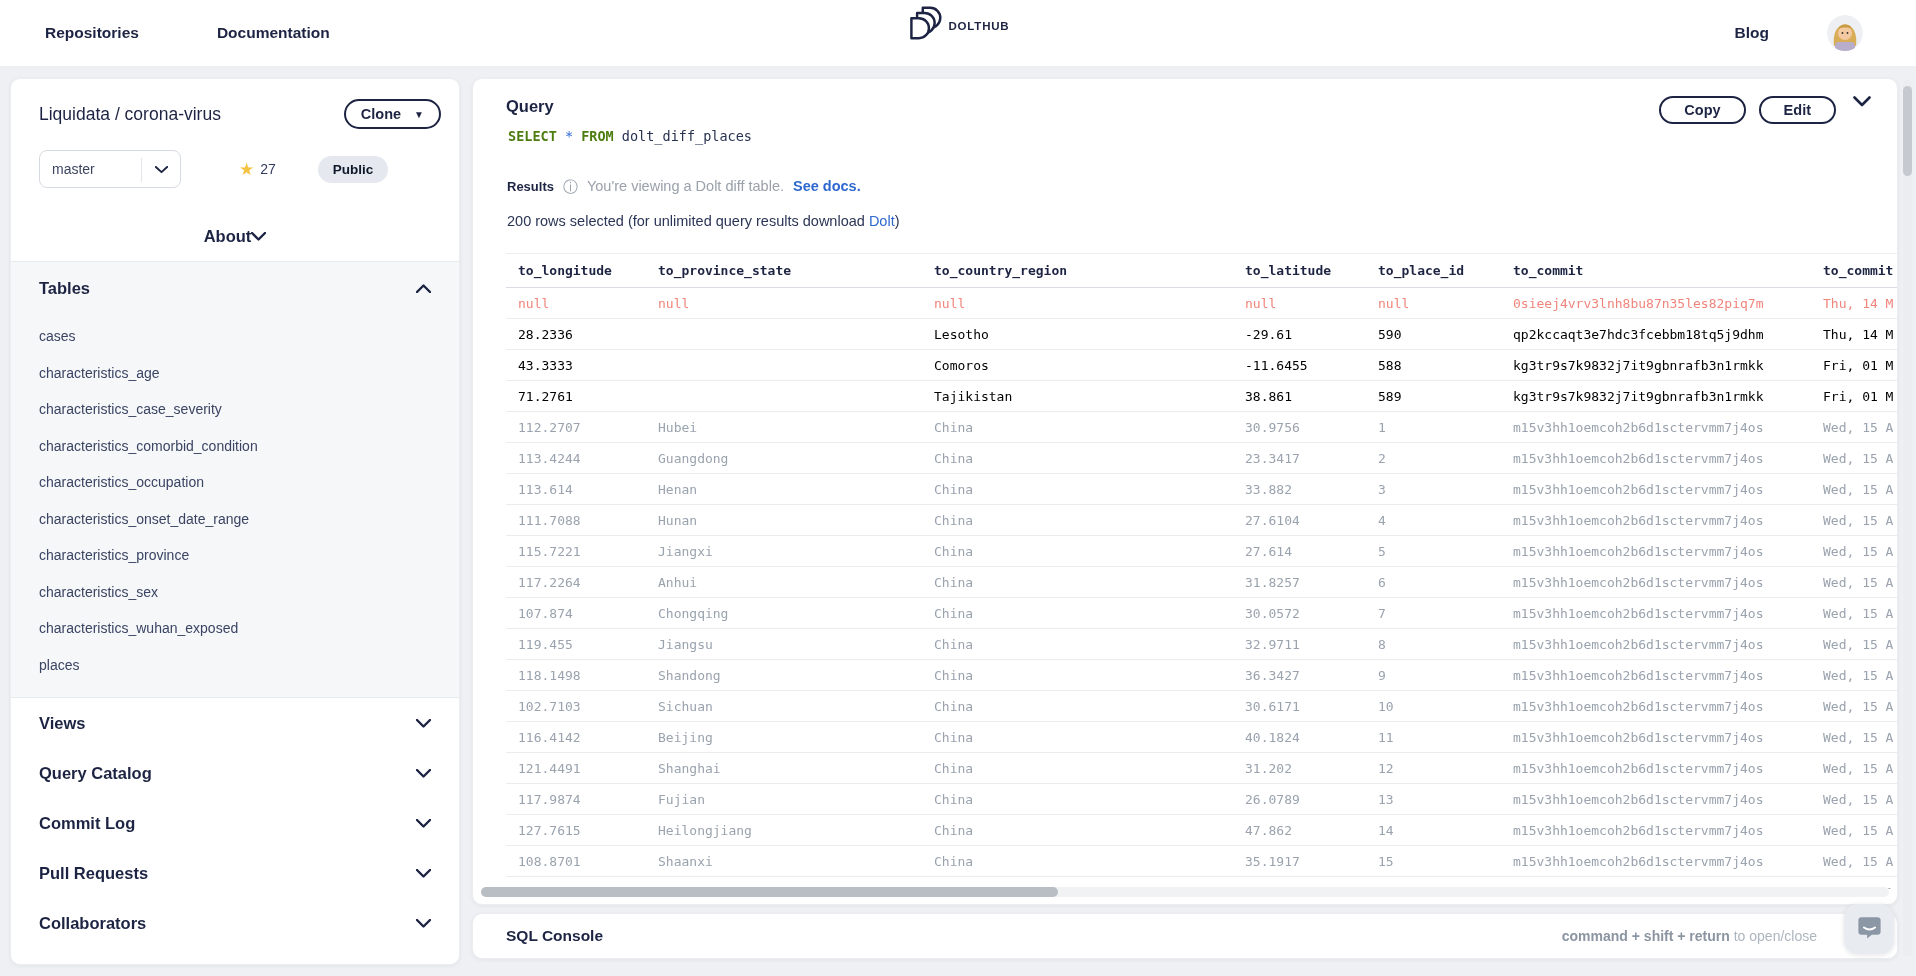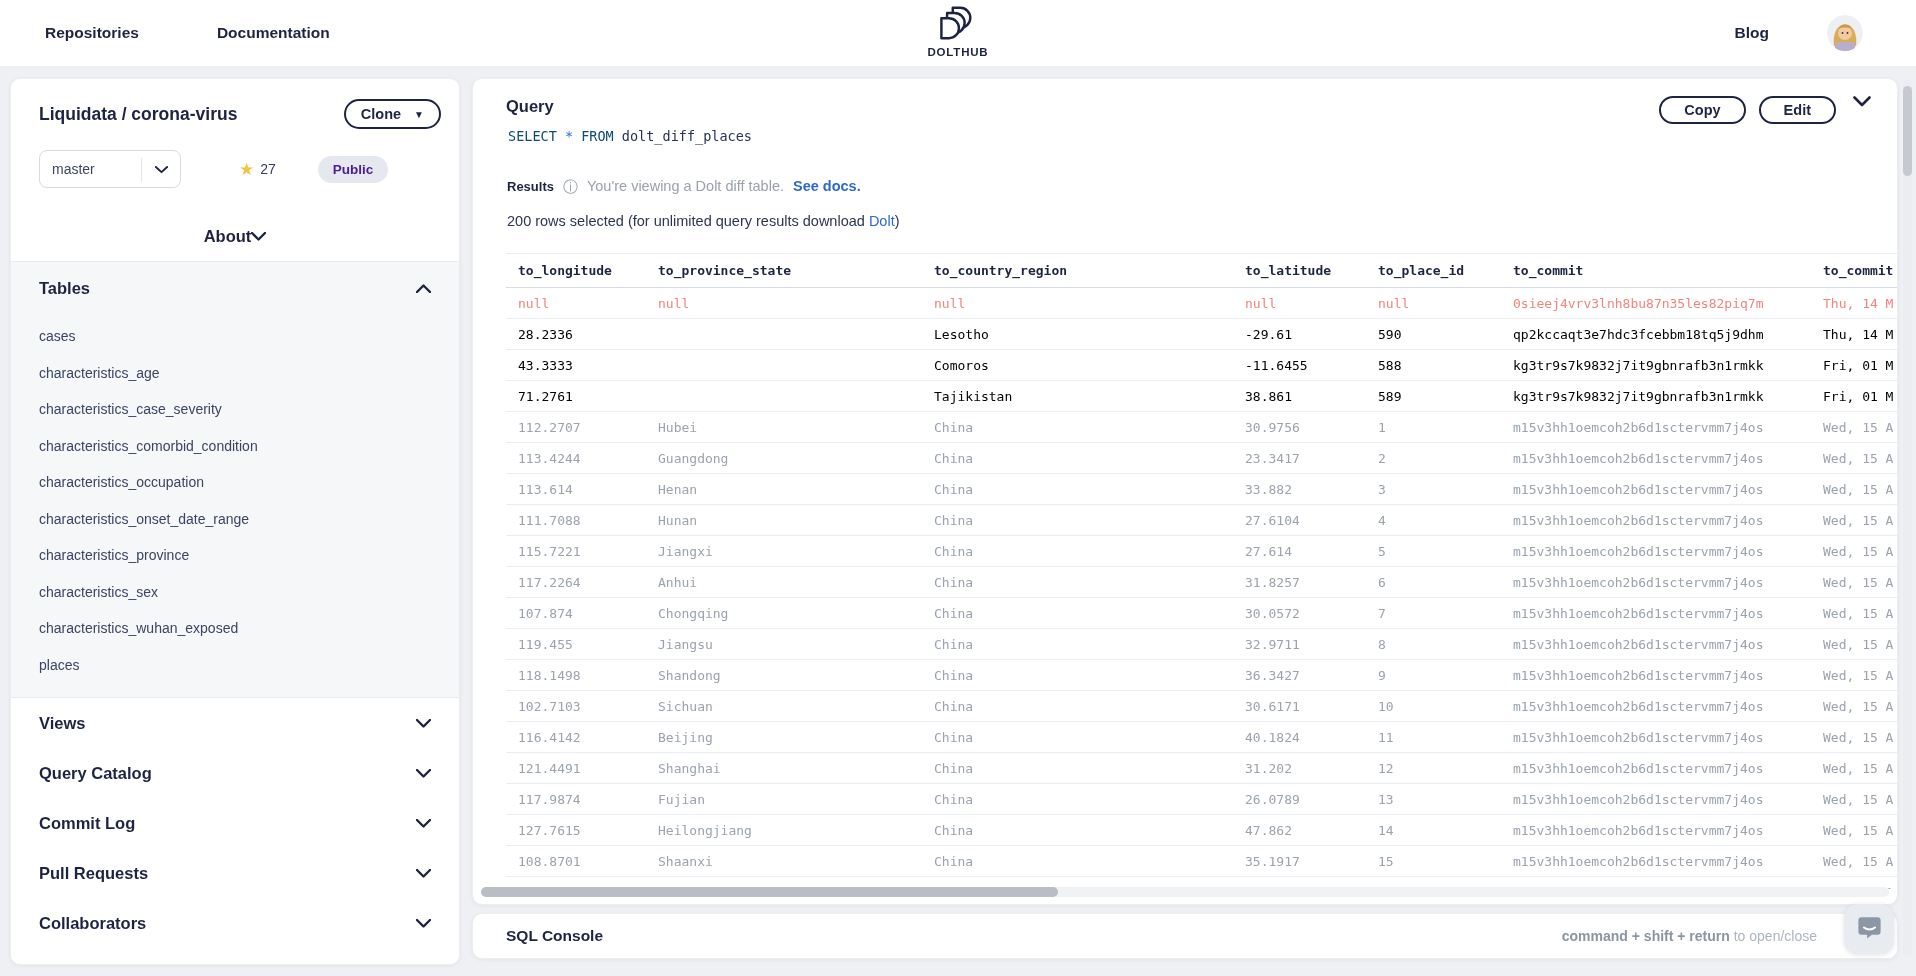--- a/index.html
+++ b/index.html
@@ -14,57 +14,57 @@
 
   
   .nav {
     position:absolute; top:0; left:0; right:0; height:66px;
     background:#ffffff;
   }
   .nav-left { position:absolute; left:45px; top:0; height:66px; display:flex; align-items:center; gap:78px; }
   .nav-link { font-size:15.5px; font-weight:600; color:#1d2443; cursor:pointer; }
   .logo-wrap {
     position:absolute; left:50%; transform:translateX(-50%); top:5px;
-    display:flex; flex-direction:column; align-items:center; cursor:pointer;
+    display:flex; align-items:center; cursor:pointer;
   }
   .logo-text { font-size:11.5px; font-weight:800; letter-spacing:0.8px; color:#1d2443; margin-top:1px; }
   .nav-right { position:absolute; right:53px; top:0; height:66px; display:flex; align-items:center; gap:58px; }
   .avatar { width:36px; height:36px; border-radius:50%; overflow:hidden; cursor:pointer; }
 
   
   .card {
     position:absolute; background:#fff; border:1px solid #ebedf0; border-radius:10px;
     box-shadow:0 1px 4px rgba(29,36,67,0.06);
   }
 
   
   .sidebar { left:10px; top:78px; width:450px; height:887px; overflow:hidden; }
   .repo-header { display:flex; align-items:center; justify-content:space-between; padding:20px 18px 0 28px; }
-  .repo-title { font-size:17.5px; font-weight:700; }
+  .repo-title { font-size:17.5px; font-weight:400; }
   .clone-btn {
     display:flex; align-items:center; gap:13px; background:#fff;
     border:2px solid #1d2443; border-radius:17px; padding:5px 15px;
     font-size:14.5px; font-weight:700; color:#1d2443; cursor:pointer;
     font-family:"Liberation Sans", sans-serif;
   }
   .clone-caret { font-size:10px; }
   .branch-row { display:flex; align-items:center; padding:0 28px; margin-top:21px; }
   .branch-select {
     position:relative; width:142px; height:38px; border:1px solid #d6dbe1; border-radius:8px;
     background:#fff; display:flex; align-items:center; padding-left:12px;
     font-size:14px; color:#3c4560; cursor:pointer;
   }
   .branch-select .divider { position:absolute; right:38px; top:7px; width:1px; height:24px; background:#e2e6ea; }
   .branch-select .chev { position:absolute; right:12px; top:15px; }
   .star-group { display:flex; align-items:center; gap:6px; margin-left:58px; cursor:pointer; }
   .star-glyph { color:#f5c342; font-size:17px; line-height:1; }
   .star-count { font-size:14px; color:#333c5e; }
   .badge {
     margin-left:42px; background:#e5e8ee; border-radius:15px; padding:6px 15px;
-    font-size:13.5px; font-weight:700; color:#4c1d95;
+    font-size:13.5px; font-weight:700; color:#0f172a;
   }
   .side-section {
     height:50px; display:flex; align-items:center; justify-content:space-between;
     padding:0 28px; cursor:pointer;
   }
   .side-section .label { font-size:16.5px; font-weight:700; color:#1d2443; }
   .section-about { margin-top:23px;justify-content:center; }
   .tables-region { background:#f6f7f9; border-top:1px solid #e7eaee; border-bottom:1px solid #e7eaee; }
   .tables-region .side-section { height:52px; }
   .table-list { list-style:none; padding:4px 0 14px 0; }
@@ -80,21 +80,21 @@
   .main-card { left:472px; top:78px; width:1426px; height:827px; overflow:hidden; }
   .query-title { position:absolute; top:18px; left:33px; font-size:16.5px; font-weight:700; }
   .header-actions { position:absolute; top:17px; right:26px; display:flex; align-items:flex-start; gap:13px; }
   .pill-btn {
     background:#fff; border:2px solid #1d2443; border-radius:16px; padding:4px 23px;
     font-size:14.5px; font-weight:700; color:#1d2443; cursor:pointer;
     font-family:"Liberation Sans", sans-serif;
   }
   .collapse-chev { margin-left:4px; cursor:pointer; }
   .sql-line { position:absolute; top:49px; left:35px; font-size:13.5px; white-space:pre; }
-  .sql-kw { color:#0c4a6e; }
+  .sql-kw { color:#4d7c0f;font-weight:bold; }
   .sql-star { color:#2f6bd8; }
   .sql-table { color:#273252; }
   .results-line { position:absolute; top:99px; left:34px; display:flex; align-items:center; gap:9px; }
   .results-title { font-size:13px; font-weight:700; }
   .info-icon { color:#98a1ab; font-size:15px; line-height:1; }
   .diff-notice { font-size:14.5px; color:#99a1ab; }
   .docs-link { font-size:14.5px; font-weight:600; color:#2e68cf; cursor:pointer; }
   .summary-line { position:absolute; top:134px; left:34px; font-size:14.5px; color:#2b3555; }
   .inline-link { color:#2e68cf; cursor:pointer; }
 

